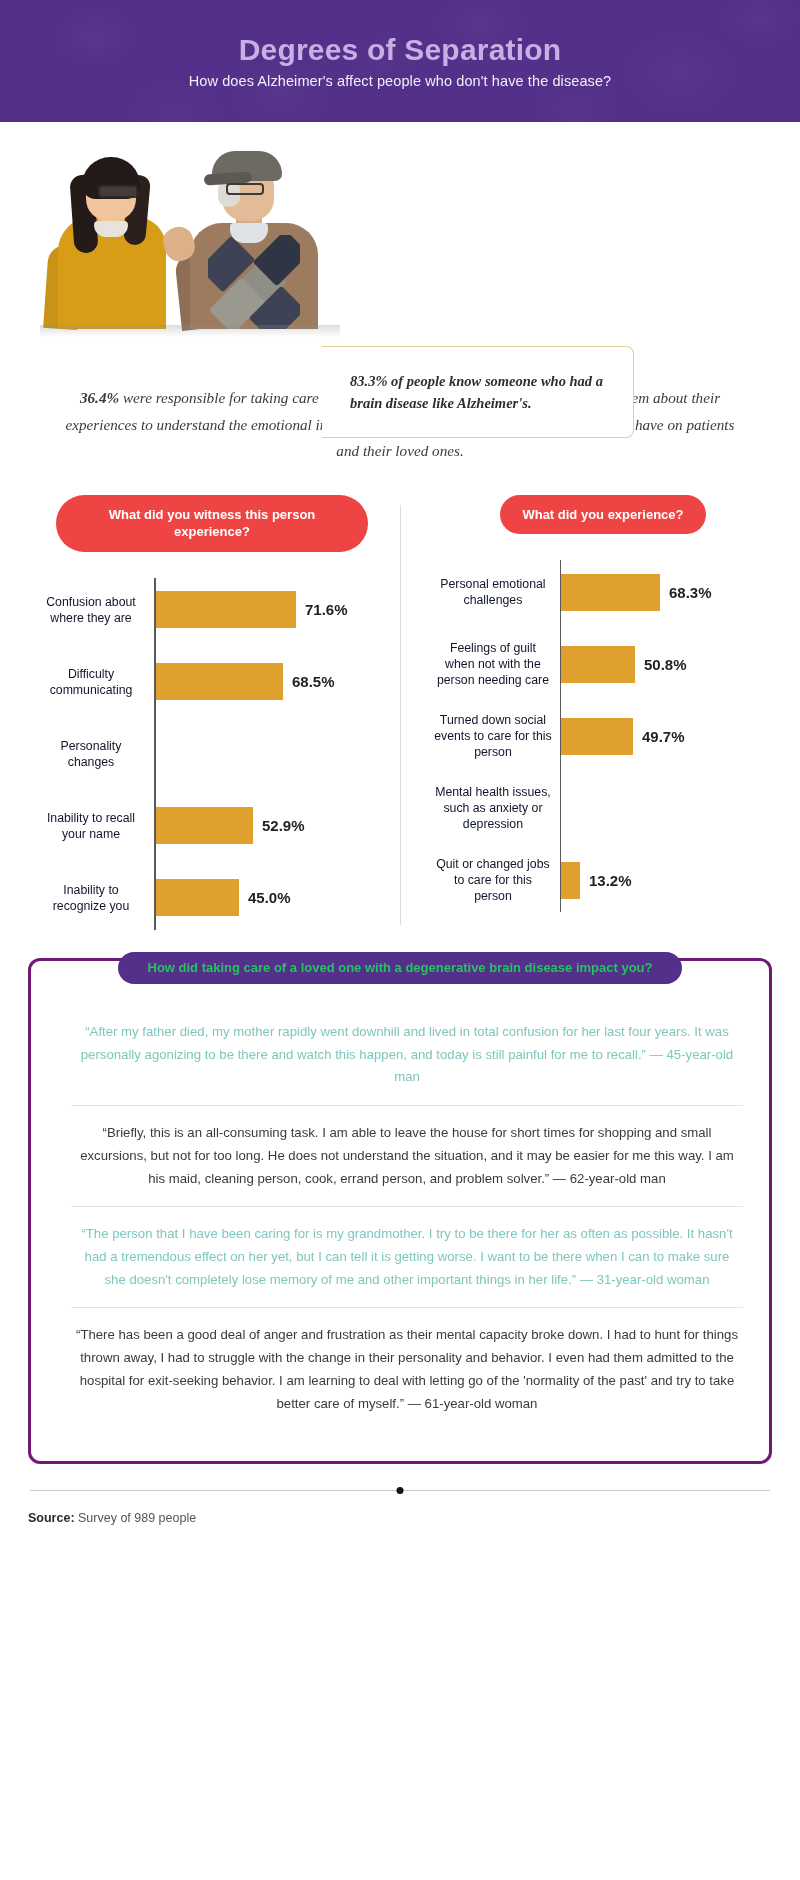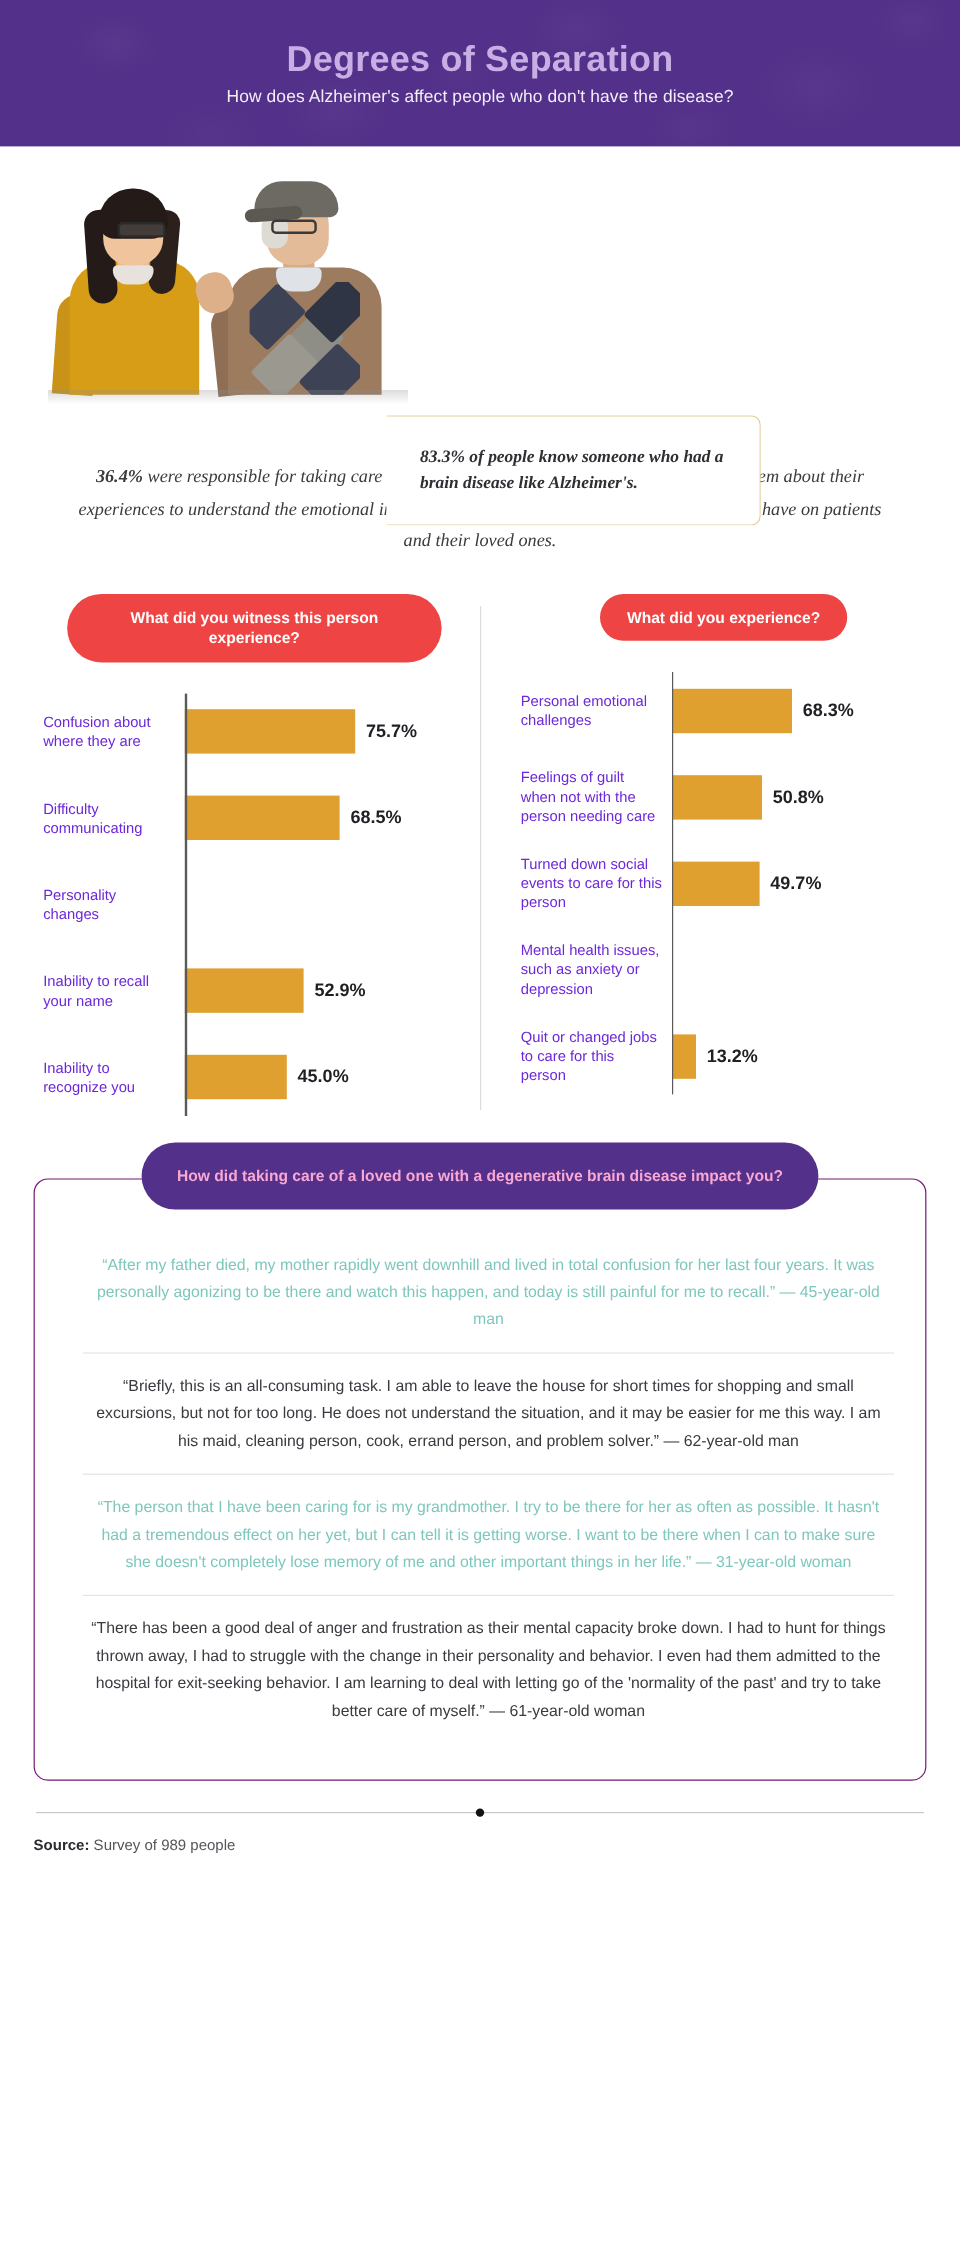--- a/index.html
+++ b/index.html
@@ -261,22 +261,22 @@
   .axis.left-axis  { left: 118px; }
   .axis.right-axis { left: 126px; }
 
   .bar-row {
     display: flex;
     align-items: center;
     height: 72px;
   }
   .bar-label {
     font-size: 12.3px;
-    color: #6d28d9;
-    text-align: left;
+    color: #0f172a;
+    text-align: center;
     line-height: 1.32;
     padding-right: 8px;
   }
   .left-chart .bar-label  { width: 118px; }
   .right-chart .bar-label { width: 126px; }
 
   .bar-track { display: flex; align-items: center; flex: 1; }
   .bar {
     height: 37px;
     background: #e0a02f;
@@ -295,32 +295,32 @@
     margin-top: 18px;
     padding: 0 28px;
   }
   .quotes-pill-wrap {
     position: relative;
     text-align: center;
     z-index: 3;
   }
   .quotes-pill {
     background: #533089;
-    color: #f9a8d4;
+    color: #22c55e;
     font-size: 13px;
     font-weight: bold;
     line-height: 1.4;
     text-align: left;
     border-radius: 34px;
-    padding: 19px 30px;
+    padding: 7px 30px;
     display: inline-block;
   }
   .quotes-box {
     margin-top: -26px;
-    border: 1px solid #701a75;
+    border: 3px solid #701a75;
     border-radius: 12px;
     padding: 44px 26px 30px 40px;
     background: #ffffff;
   }
   .quote {
     font-size: 13.2px;
     line-height: 1.72;
     text-align: center;
     padding: 16px 4px;
   }
@@ -411,21 +411,21 @@
     <div class="pill-wrap-left">
       <div class="pill">What did you witness this person experience?</div>
     </div>
     <div class="bars">
       <div class="axis left-axis"></div>
 
       <div class="bar-row">
         <div class="bar-label">Confusion about where they are</div>
         <div class="bar-track">
           <div class="bar" style="width:142px"></div>
-          <div class="bar-value">75.7%</div>
+          <div class="bar-value">71.6%</div>
         </div>
       </div>
 
       <div class="bar-row">
         <div class="bar-label">Difficulty communicating</div>
         <div class="bar-track">
           <div class="bar" style="width:129px"></div>
           <div class="bar-value">68.5%</div>
         </div>
       </div>

